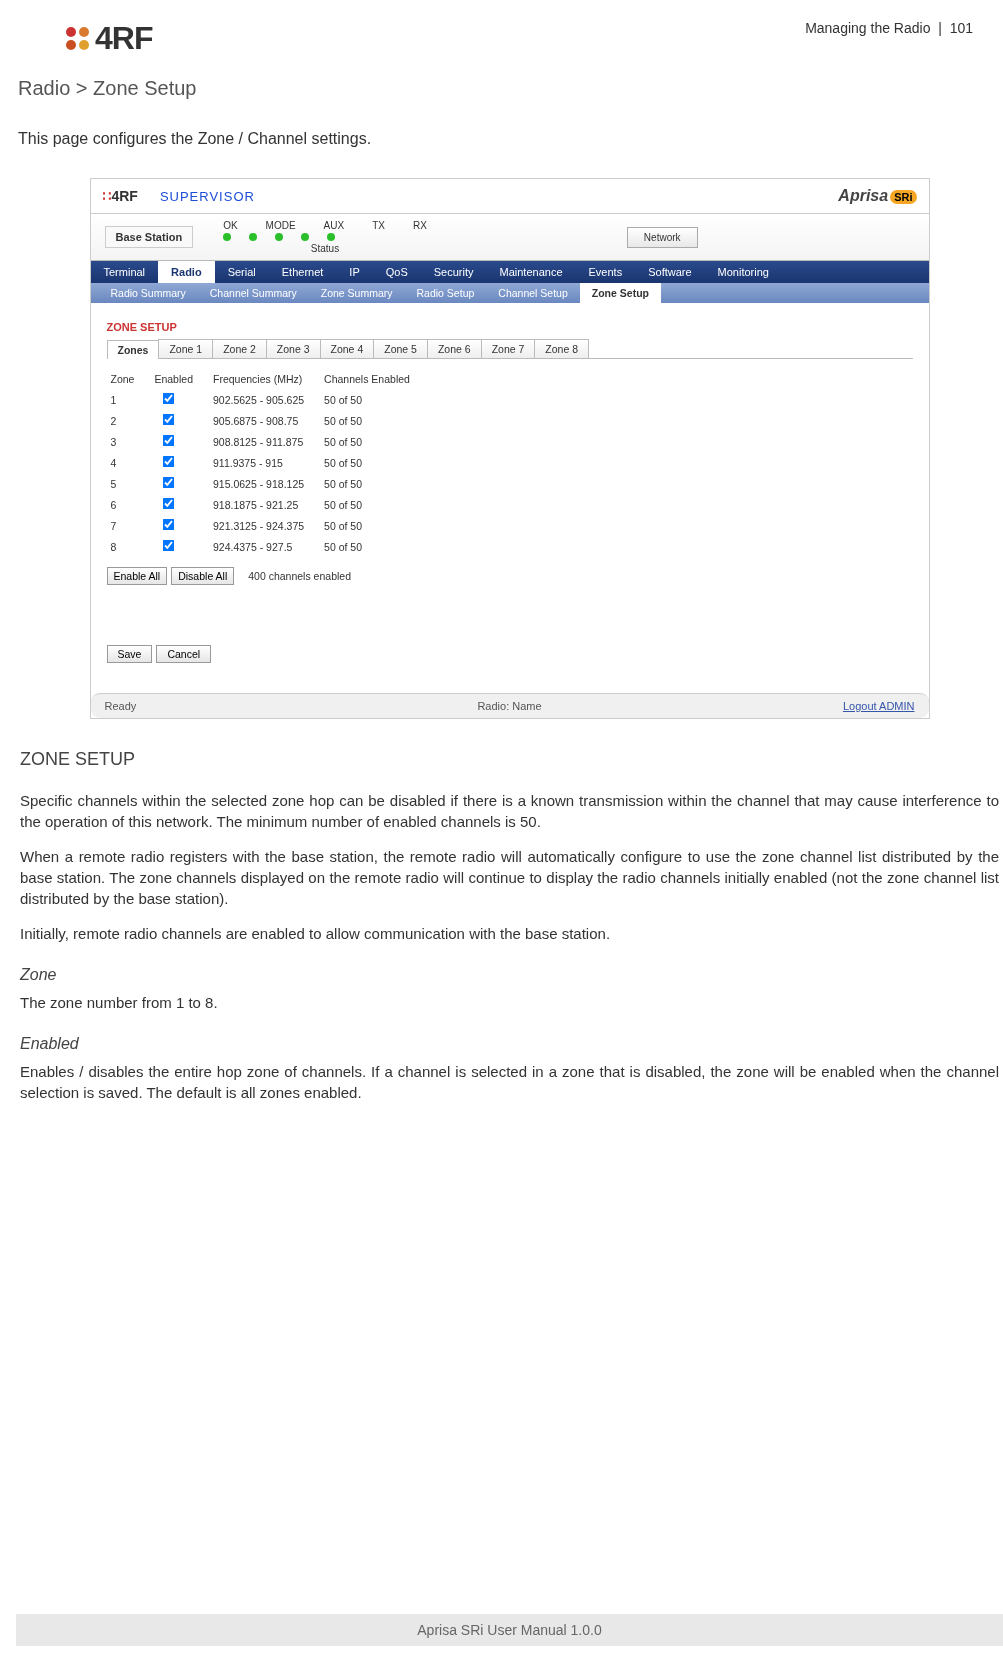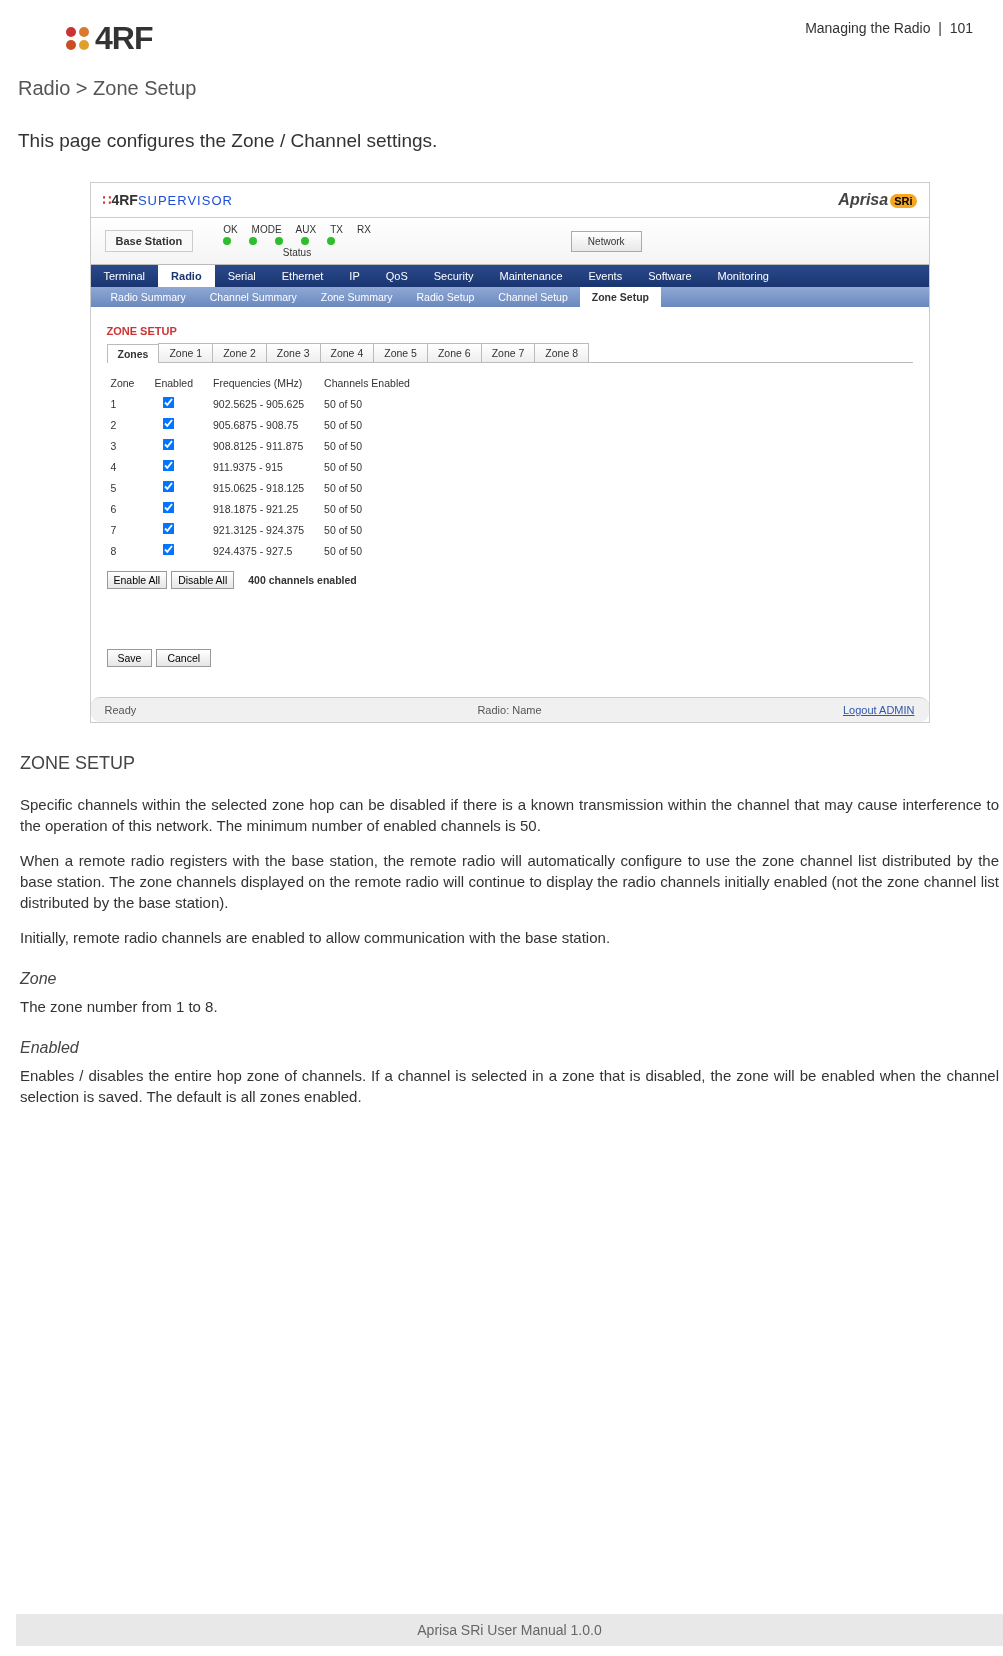--- a/index.html
+++ b/index.html
@@ -5,35 +5,35 @@
   * { box-sizing: border-box; margin: 0; padding: 0; }
   body { font-family: "Trebuchet MS", Verdana, sans-serif; font-size: 15px; color: #333; background: #fff; width: 1003px; margin: 0 auto; }
   .page { padding: 20px 0 10px 0; position: relative; min-height: 1656px; margin-left: 16px; }
   .page-header { display: flex; justify-content: space-between; align-items: flex-start; padding: 0 30px 0 50px; }
   .logo-4rf { display: flex; align-items: center; gap: 6px; font-size: 32px; font-weight: bold; letter-spacing: -1px; }
   .logo-4rf .dots { display: grid; grid-template-columns: repeat(2, 10px); grid-template-rows: repeat(2, 10px); gap: 3px; }
   .logo-4rf .dots span { width: 10px; height: 10px; border-radius: 50%; }
   .d1 { background: #cc3333; } .d2 { background: #d97a2e; } .d3 { background: #c94f23; } .d4 { background: #e0a030; }
   .page-num { font-size: 14px; color: #333; }
   .section-title { font-size: 20px; color: #555; padding: 20px 0 0 2px; }
-  .intro { padding: 30px 0 20px 2px; font-size: 19px; }
+  .intro { padding: 30px 0 20px 2px; font-size: 16px; }
 
   
   .shot-wrap { margin: 10px auto 30px; width: 840px; border: 1px solid #ccc; }
-  .shot-top { background: #fff; border-bottom: 1px solid #ccc; padding: 8px 12px; display: flex; align-items: center; gap: 0; }
+  .shot-top { background: #fff; border-bottom: 1px solid #ccc; padding: 8px 12px; display: flex; align-items: center; gap: 22px; }
   .mini-logo { font-weight: bold; font-size: 14px; }
   .mini-logo .d { color:#cc3333; }
   .supervisor { font-family: Arial, sans-serif; font-size: 13px; letter-spacing: 1px; color: #1d4ed8; }
   .aprisa-logo { margin-left: auto; font-style: italic; font-weight: bold; font-size: 16px; }
   .aprisa-logo .ap { color:#444;} .aprisa-logo .sri { background:#f5a623; color:#000; font-style: normal; font-size:11px; padding:1px 4px; border-radius:8px; margin-left:2px;text-align:center; }
 
   .status-row { background: linear-gradient(#fff,#f4f4f4); border-bottom: 1px solid #bbb; padding: 6px 14px; display:flex; align-items:center; font-size:11px; }
   .status-block { border:1px solid #ccc; background:#f9f9f9; padding:4px 10px; font-weight:bold; }
   .leds { margin-left: 30px; text-align:center; font-size:10px; }
-  .leds .labels { display:flex; gap:14px; }
+  .leds .labels { display:flex; gap:28px; }
   .leds .dots-row { display:flex; gap:18px; margin-top:2px; }
   .leds .led { width:8px; height:8px; background:#2bbf2b; border-radius:50%; display:inline-block; }
   .status-label { font-size:10px; margin-top:2px; }
   .network-btn { margin-left: 200px; border:1px solid #aaa; background:linear-gradient(#fff,#e8e8e8); padding:4px 16px; font-size:10px; }
 
   .main-nav { background: linear-gradient(#2a4a8c,#1a3570); display:flex; font-size:11px; }
   .main-nav div { color:#fff; padding:5px 13px; cursor:default; }
   .main-nav .active { background:#fff; color:#1a3570; font-weight:bold; }
   .sub-nav { background: linear-gradient(#8fa8d4,#6a88c0); display:flex; font-size:10.5px; padding: 0 8px; }
   .sub-nav div { color:#fff; padding:4px 12px; }
@@ -43,21 +43,21 @@
   .panel-title { color:#c33; font-weight:bold; font-size:11px; margin-bottom:6px; }
   .tab-strip { display:flex; font-size:10.5px; border-bottom: 1px solid #bbb; }
   .tab-strip div { border:1px solid #bbb; border-bottom:none; background:linear-gradient(#fff,#eee); padding:3px 10px; margin-right:-1px; }
   .tab-strip .active { background:#fff; font-weight:bold; position:relative; top:1px; }
   .zone-table { font-size:10.5px; border-collapse: collapse; margin-top: 10px; }
   .zone-table th { text-align:left; font-weight:normal; padding: 4px 16px 4px 4px; }
   .zone-table td { padding: 3px 16px 3px 4px; }
   .zone-table input[type=checkbox] { margin-left: 8px; transform: scale(0.9); }
   .btn-row { margin-top: 10px; font-size: 10.5px; display:flex; align-items:center; gap:4px;}
   .btn-row button { font-size:10.5px; padding:2px 6px; border:1px solid #999; background:linear-gradient(#fff,#e6e6e6); }
-  .channels-enabled-text { margin-left: 10px; font-weight: bold; }
+  .channels-enabled-text { margin-left: 10px; }
   .save-cancel { margin-top: 60px; display:flex; gap:4px;}
   .save-cancel button { font-size:10.5px; padding:2px 10px; border:1px solid #999; background:linear-gradient(#fff,#e6e6e6); }
 
   .shot-footer { background:#f0f0f0; border-top:1px solid #ccc; display:flex; justify-content:space-between; padding:6px 14px; font-size:11px; color:#555;border-radius:9px;}
   .shot-footer a { color:#3355aa; text-decoration: underline; }
   .shot-footer span.center { position:absolute; left:50%; transform:translateX(-50%);}
   .shot-footer { position:relative; }
 
   
   .body-text { padding: 0 4px; }

